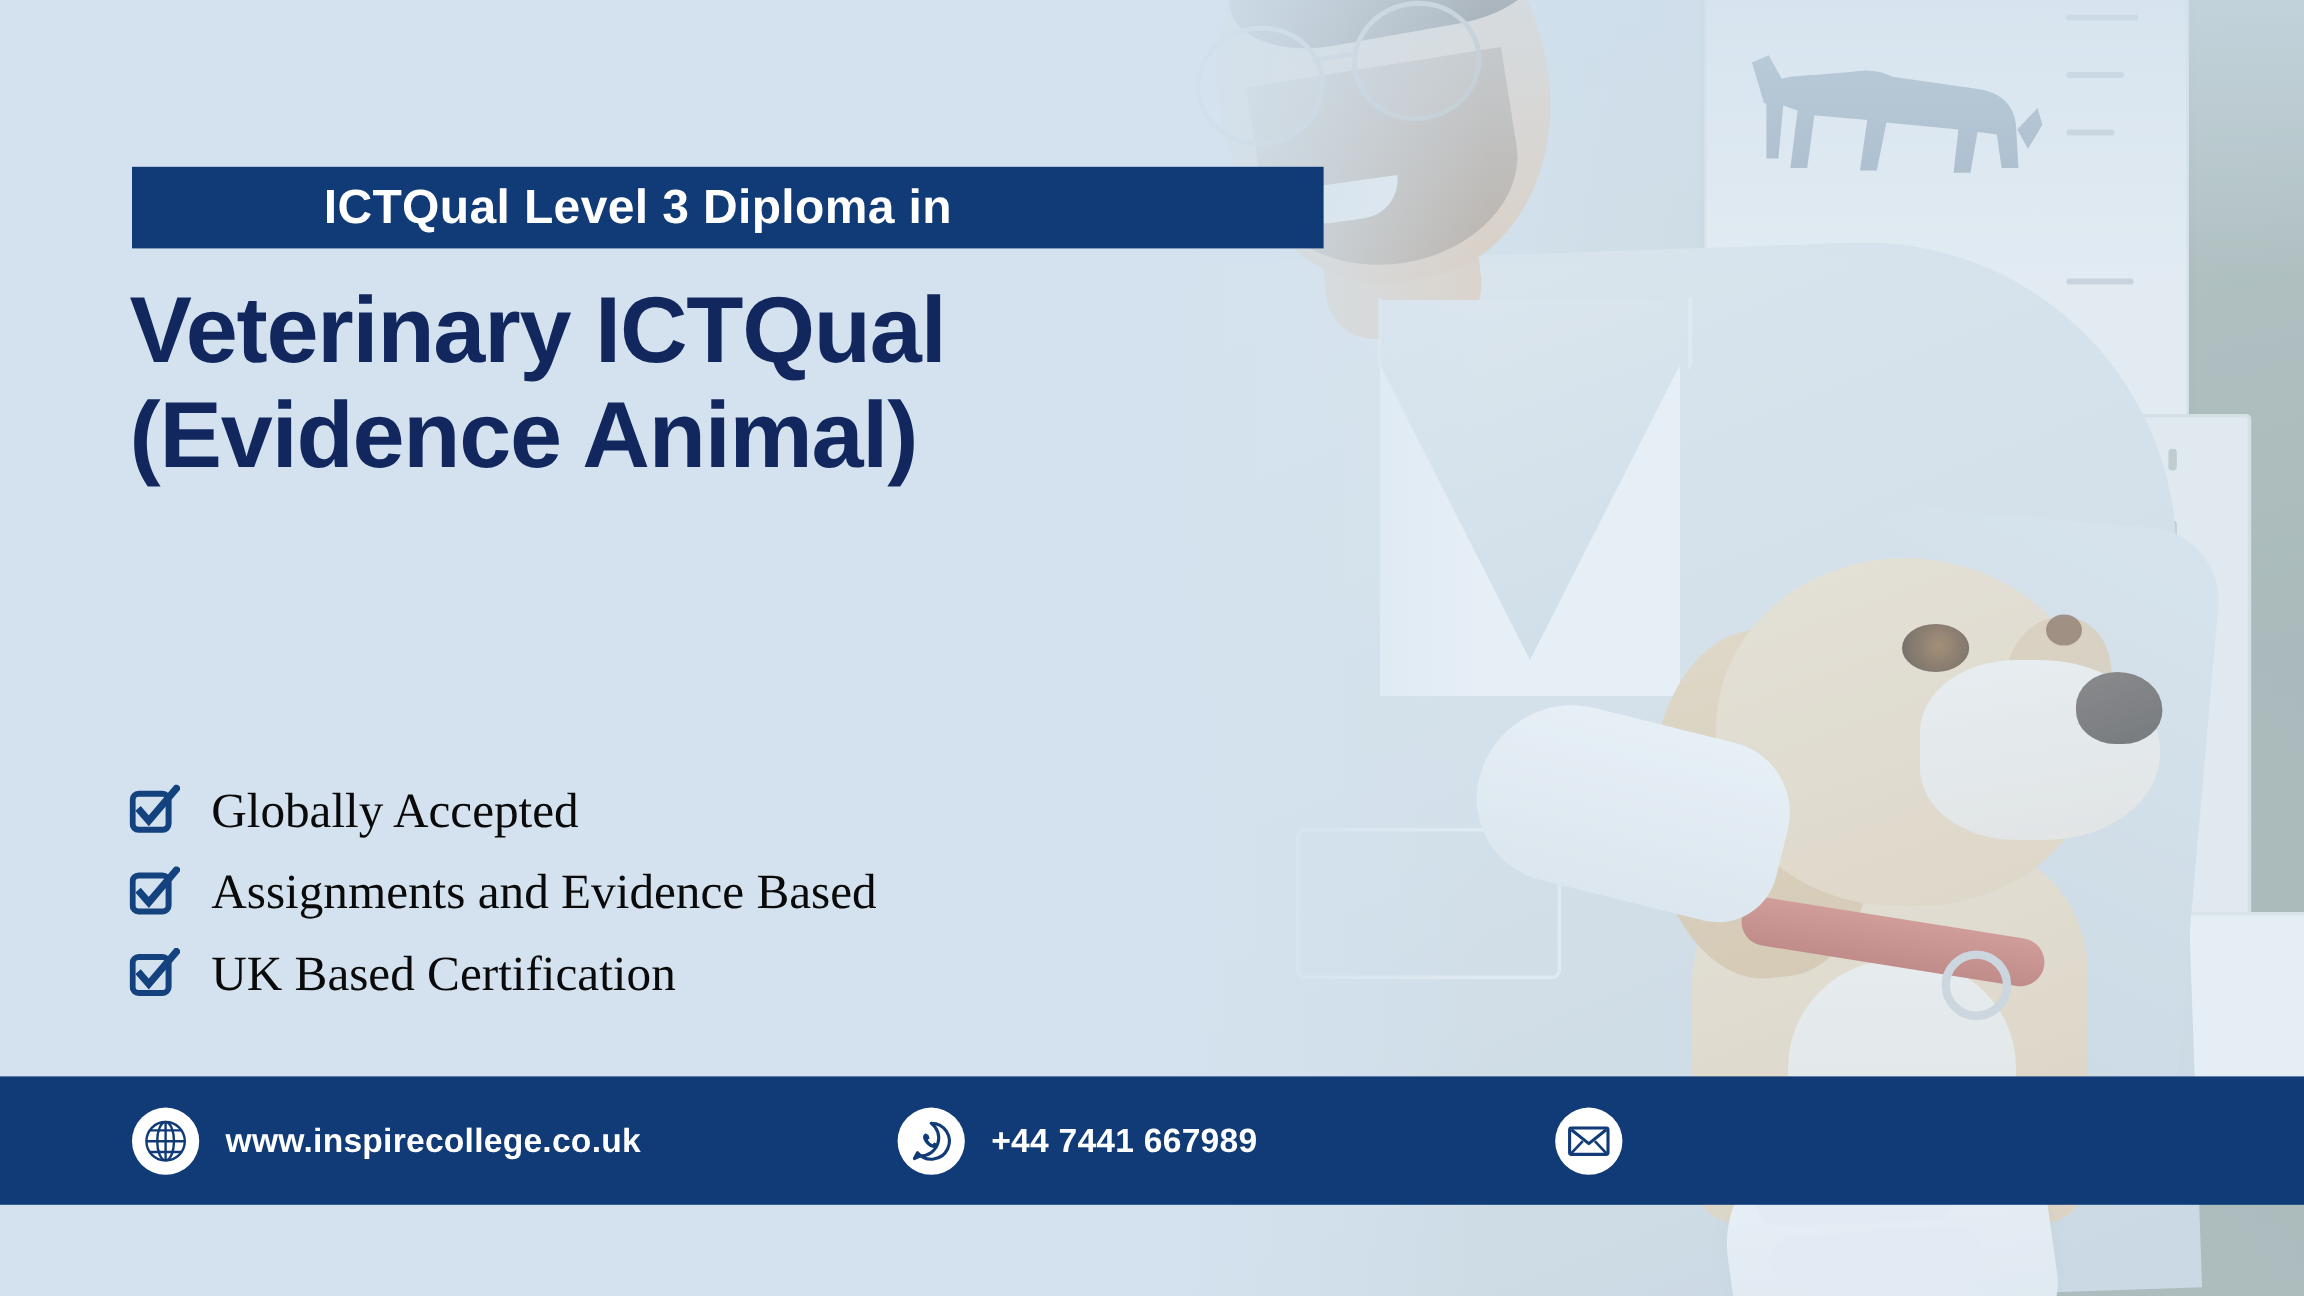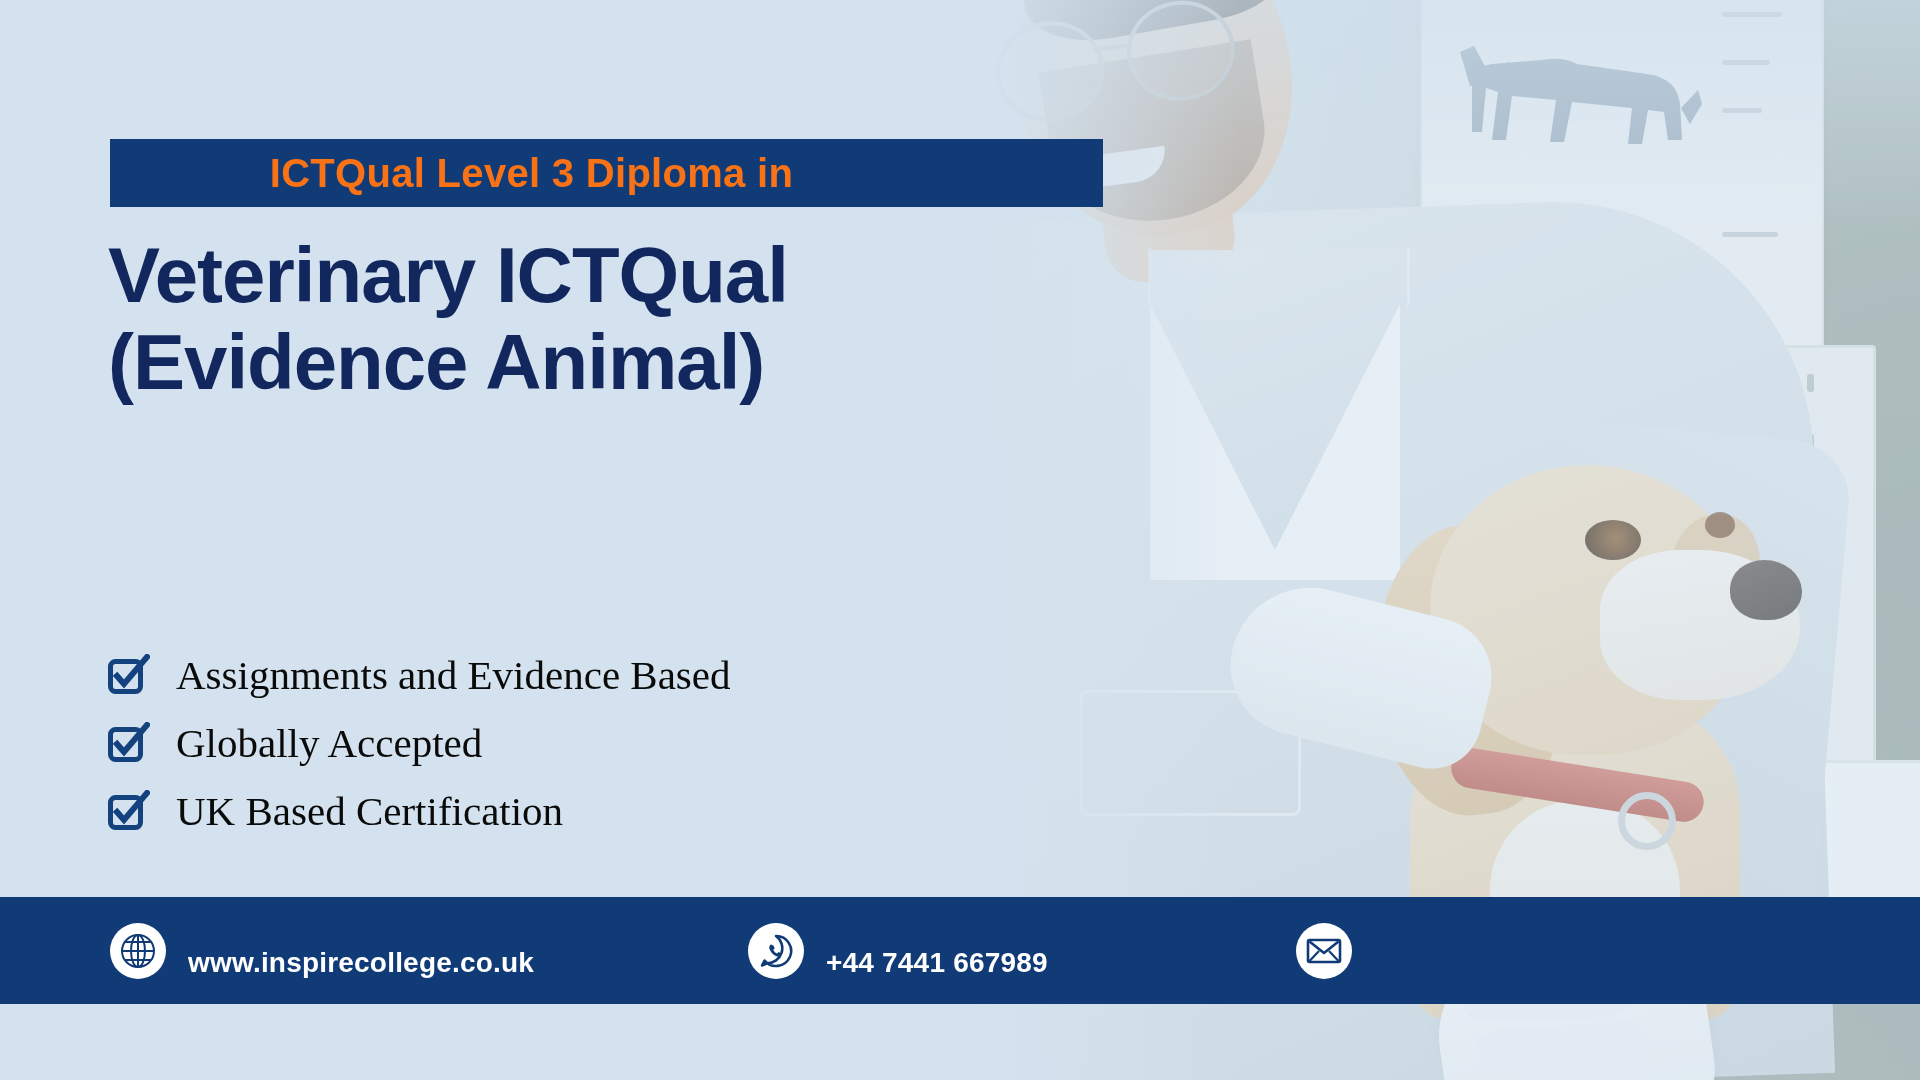--- a/index.html
+++ b/index.html
@@ -125,21 +125,21 @@
     background:linear-gradient(180deg,rgba(211,226,238,.55),rgba(211,226,238,0));}
 
   
   .content{position:absolute;left:0;top:0;width:1100px;height:1080px;}
 
   .badge{
     position:absolute;left:110px;top:139px;width:993px;height:68px;
     background:#113b77;display:flex;align-items:center;
   }
   .badge-text{
-    color:#f97316;font-size:40px;font-weight:bold;letter-spacing:.3px;
+    color:#ffffff;font-size:40px;font-weight:bold;letter-spacing:.3px;
     width:100%;text-align:center;padding-right:150px;box-sizing:border-box;
     font-family:"Liberation Sans", sans-serif;
   }
 
   .headline{
     position:absolute;left:108px;top:232px;width:960px;
     color:#11275e;font-weight:bold;font-size:78px;line-height:1.12;
     font-family:"Liberation Sans", sans-serif;
     letter-spacing:-1px;
   }
@@ -152,21 +152,21 @@
   .check-label{
     font-family:"Liberation Serif", serif;
     font-size:41px;color:#0a0a0a;line-height:1;white-space:nowrap;
   }
 
   
   .footer{
     position:absolute;left:0;top:897px;width:1920px;height:107px;
     background:#113b77;display:flex;align-items:center;
   }
-  .f-item{display:flex;align-items:flex-end;position:absolute;}
+  .f-item{display:flex;align-items:center;position:absolute;}
   .f-ico{
     width:56px;height:56px;border-radius:50%;background:#ffffff;
     display:flex;align-items:center;justify-content:center;flex:0 0 56px;
   }
   .f-text{
     color:#ffffff;font-weight:bold;font-size:28px;margin-left:22px;
     font-family:"Liberation Sans", sans-serif;white-space:nowrap;letter-spacing:.2px;
   }
   .f-web{left:110px;}
   .f-phone{left:748px;}
@@ -295,31 +295,31 @@
 
     <div class="checklist">
 
       <div class="check-row">
         <span class="check-ico">
           <svg width="42" height="42" viewBox="0 0 42 42">
             <rect x="2.5" y="7.5" width="30" height="30" rx="5" ry="5" fill="none" stroke="#13427e" stroke-width="5"></rect>
             <path d="M9 22 L16 30 L39 3" fill="none" stroke="#13427e" stroke-width="6" stroke-linecap="square" stroke-linejoin="miter"></path>
           </svg>
         </span>
-        <span class="check-label">Assignments and Evidence Based</span>
+        <span class="check-label">Globally Accepted</span>
       </div>
 
       <div class="check-row">
         <span class="check-ico">
           <svg width="42" height="42" viewBox="0 0 42 42">
             <rect x="2.5" y="7.5" width="30" height="30" rx="5" ry="5" fill="none" stroke="#13427e" stroke-width="5"></rect>
             <path d="M9 22 L16 30 L39 3" fill="none" stroke="#13427e" stroke-width="6" stroke-linecap="square" stroke-linejoin="miter"></path>
           </svg>
         </span>
-        <span class="check-label">Globally Accepted</span>
+        <span class="check-label">Assignments and Evidence Based</span>
       </div>
 
       <div class="check-row">
         <span class="check-ico">
           <svg width="42" height="42" viewBox="0 0 42 42">
             <rect x="2.5" y="7.5" width="30" height="30" rx="5" ry="5" fill="none" stroke="#13427e" stroke-width="5"></rect>
             <path d="M9 22 L16 30 L39 3" fill="none" stroke="#13427e" stroke-width="6" stroke-linecap="square" stroke-linejoin="miter"></path>
           </svg>
         </span>
         <span class="check-label">UK Based Certification</span>

